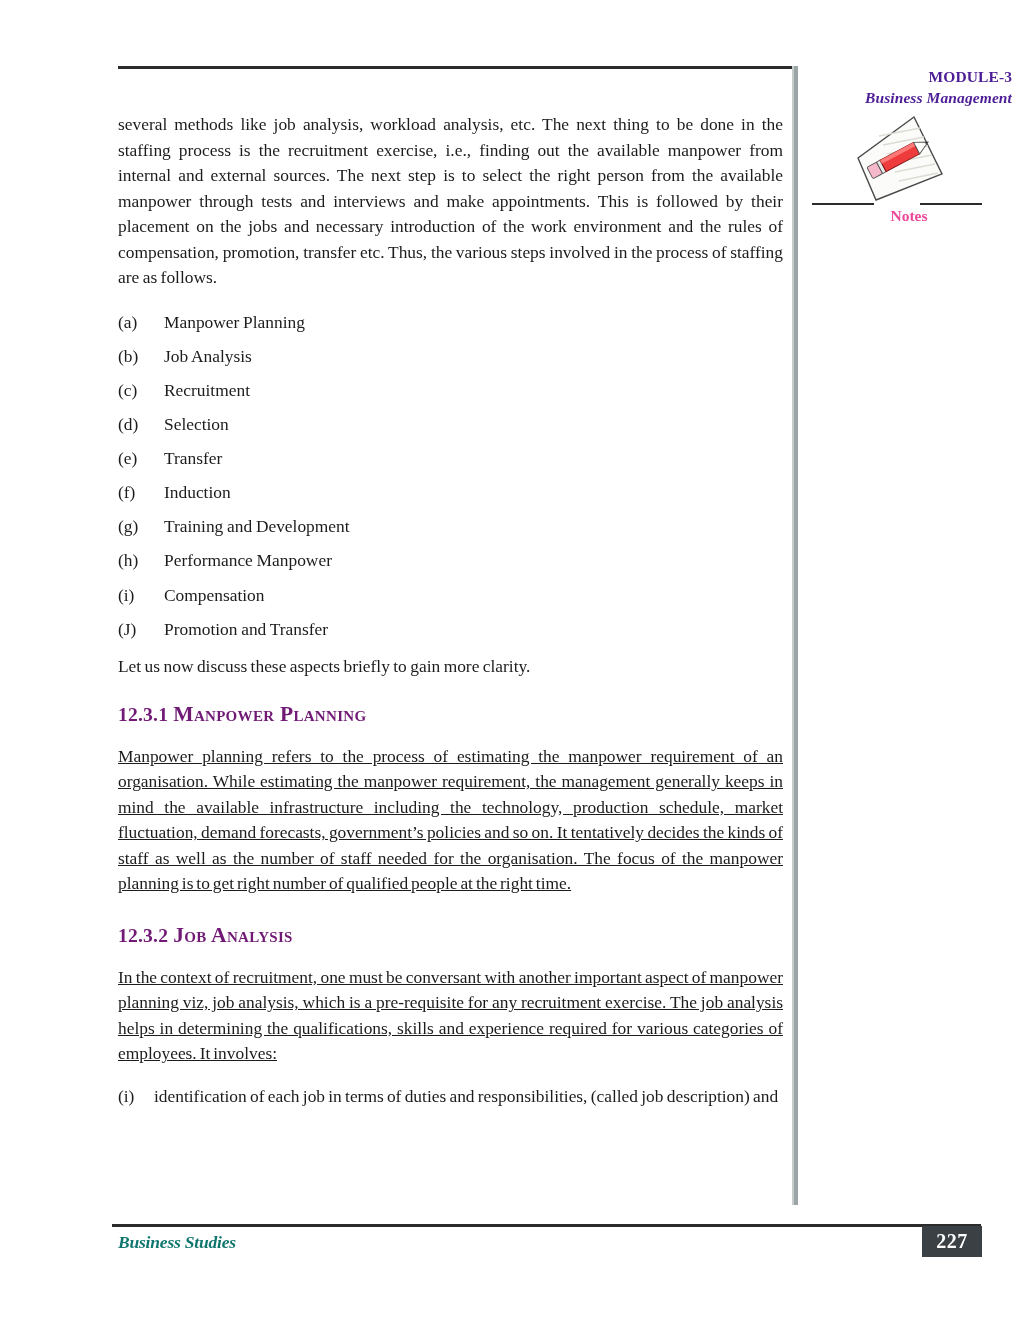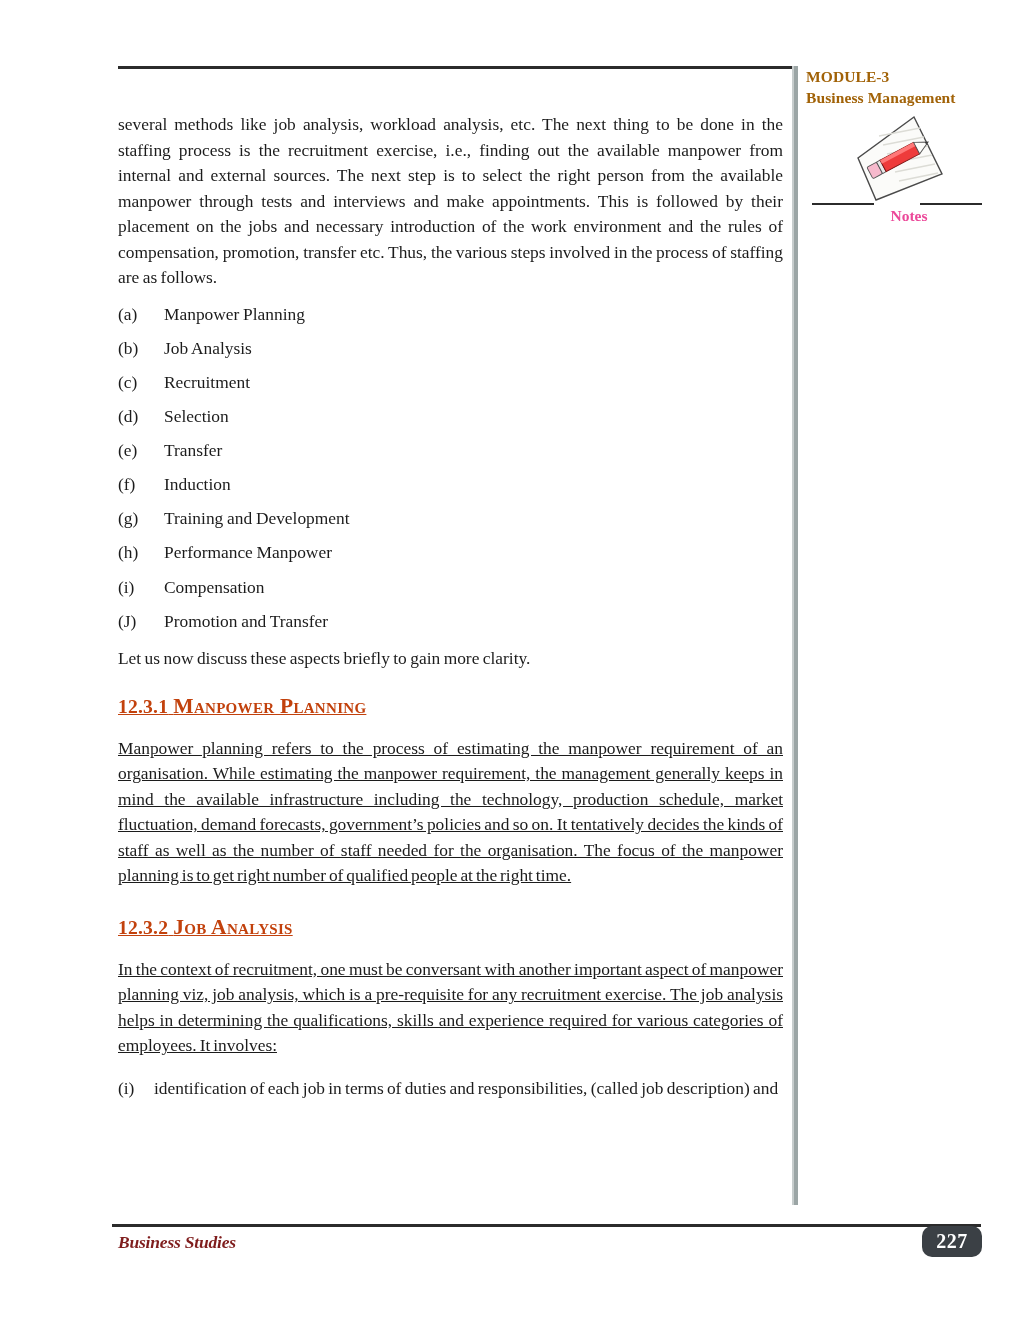--- a/index.html
+++ b/index.html
@@ -45,28 +45,28 @@
     border-left: 2px solid #c7cdcd;
     box-sizing: border-box;
   }
 
   
   .module-head {
     position: absolute;
     left: 806px;
     top: 66px;
     width: 206px;
-    text-align: left;
+    text-align: right;
     font-weight: bold;
     font-size: 15.5px;
     line-height: 1.38;
     letter-spacing: 0.1px;
-    color: #a16207;
-  }
-  .module-head .l2 { white-space: nowrap; }
+    color: #4c1d95;
+  }
+  .module-head .l2 { white-space: nowrap; font-style: italic; }
 
   
   .notes-icon {
     position: absolute;
     left: 846px;
     top: 112px;
     width: 106px;
     height: 92px;
   }
   .notes-icon svg { display: block; }
@@ -103,21 +103,21 @@
   p.para {
     margin: 0 0 17px 0;
     font-size: 17.4px;
     line-height: 1.465;
     text-align: justify;
     text-justify: inter-word;
     word-spacing: -0.9px;
     hyphens: none;
   }
   p.para.tight { word-spacing: -1.4px; text-decoration: underline; }
-  p.lead { margin-bottom: 12px; }
+  p.lead { margin-bottom: 20px; }
 
   
   .alpha-list {
     margin: 0 0 6px 0;
     padding: 0;
     list-style: none;
   }
   .alpha-list li {
     position: relative;
     padding-left: 46px;
@@ -136,22 +136,21 @@
     margin-top: 14px;
     margin-bottom: 22px;
   }
 
   
   h2.sec {
     margin: 0 0 17px 0;
     font-weight: bold;
     font-size: 19.6px;
     letter-spacing: 0.2px;
-    color: #c2410c;
-    text-decoration: underline;
+    color: #701a75;
   }
   h2.sec .num { font-size: 19.6px; }
   h2.sec .sc  { font-variant: small-caps; font-size: 21.5px; letter-spacing: 0.3px; }
   h2.sec2 { margin-top: 26px; }
 
   
   .roman-list {
     margin: 0;
     padding: 0;
     list-style: none;
@@ -181,37 +180,36 @@
     background: #2b2b2b;
   }
   .foot-title {
     position: absolute;
     left: 118px;
     top: 1232px;
     font-weight: bold;
     font-style: italic;
     font-size: 17.5px;
     letter-spacing: -0.2px;
-    color: #7f1d1d;
+    color: #0f766e;
   }
   .page-box {
     position: absolute;
     left: 922px;
     top: 1226px;
     width: 60px;
     height: 31px;
     background: #3b4045;
     color: #ffffff;
     font-weight: bold;
     font-size: 20px;
     letter-spacing: 0.5px;
     display: flex;
     align-items: center;
     justify-content: center;
-    border-radius: 10px;
   }
 </style>
 </head>
 <body>
 
 <div class="page">
 
   <div class="top-rule"></div>
   <div class="v-divider"></div>
 

